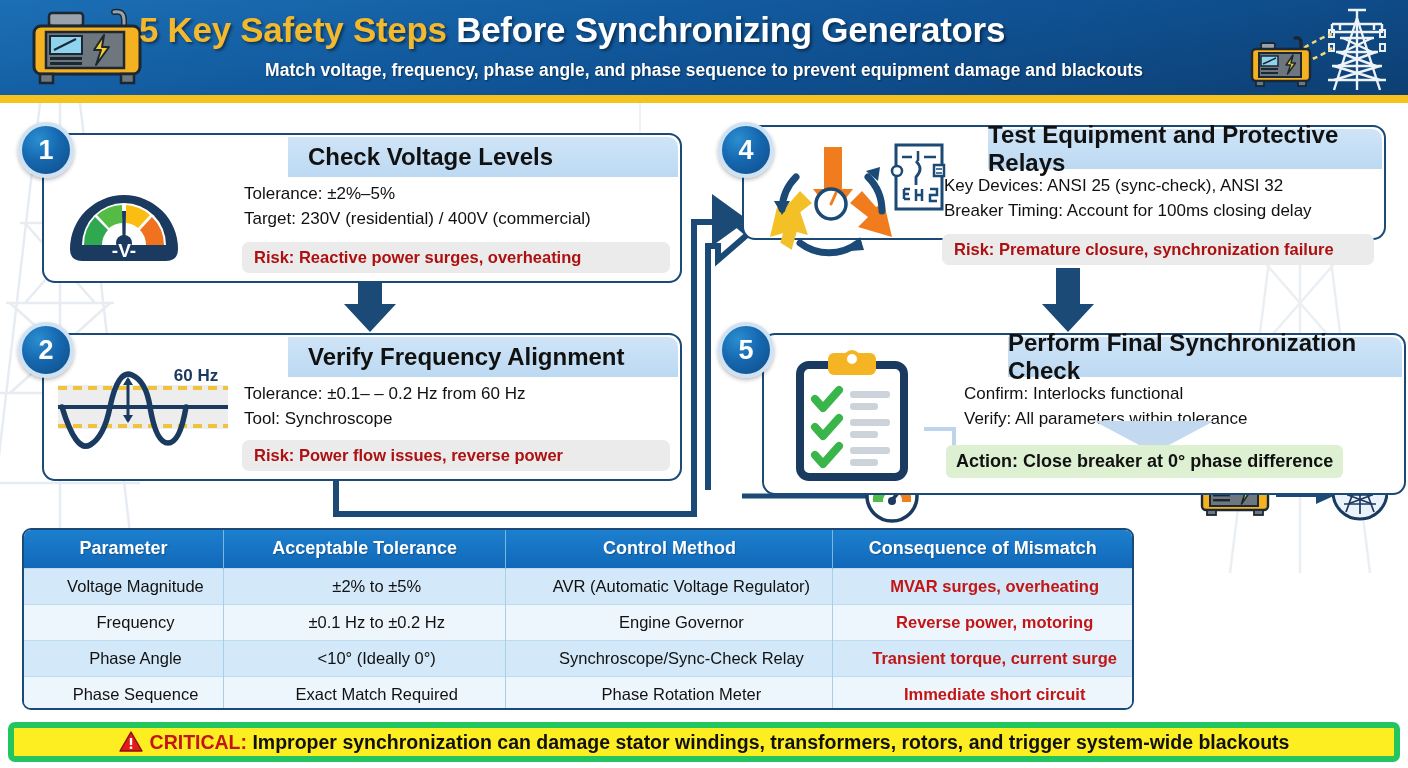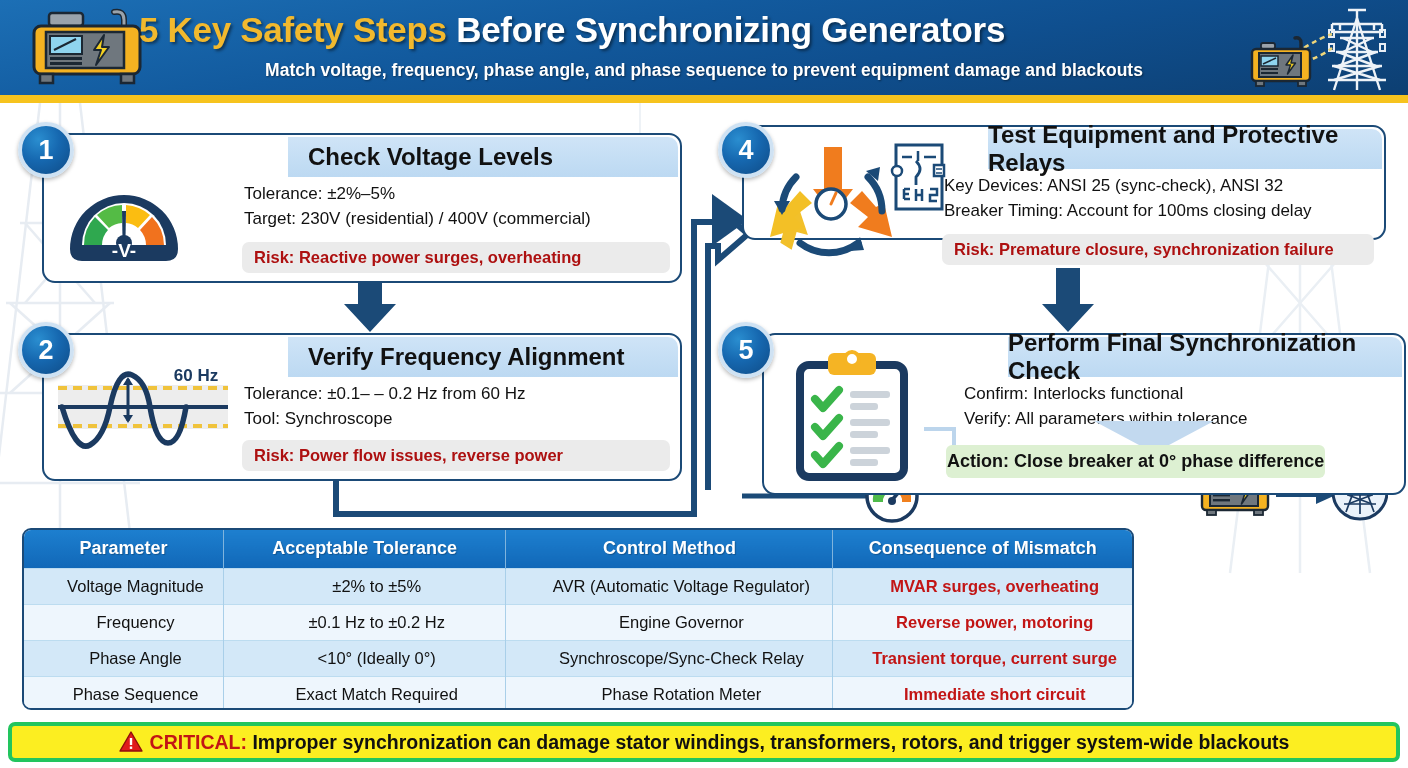--- a/index.html
+++ b/index.html
@@ -62,21 +62,21 @@
   }
   .card-body b{ font-weight:normal;margin-top:41px; }
   .risk{
     position:absolute; left:198px; right:10px;
     background:#ebebeb; border-radius:7px;
     padding:6px 12px; font-size:16.5px; font-weight:bold;
     color:#ad1010;
   }
   .action{
     position:absolute; background:#ddf0d2; border-radius:6px;
-    padding:6px 1px; font-size:18px; font-weight:bold; color:#111111;
+    padding:6px 10px; font-size:18px; font-weight:bold; color:#111111;
   }
   .card-icon{ position:absolute; }
 
   
   .badge{
     position:absolute; width:56px; height:56px; border-radius:50%;
     background:radial-gradient(circle at 34% 28%,#2a8ed0 0%,#1668b0 45%,#0f4b86 100%);
     border:4px solid #cfe2f3;
     display:flex; align-items:center; justify-content:center;
     color:#ffffff; font-size:27px; font-weight:bold;
@@ -108,21 +108,21 @@
   tbody td:last-child{ border-right:none; }
   tbody tr:nth-child(odd) td{ background:#d3e8f8; }
   tbody tr:nth-child(even) td{ background:#eef6fd; }
   td.conseq{ color:#c21515; font-weight:bold; }
   col.c1{ width:18.0%; } col.c2{ width:25.5%; }
   col.c3{ width:29.5%; } col.c4{ width:27.0%; }
 
   
   #critical{
     position:absolute; left:8px; top:722px; width:1392px; height:40px;
-    background:#fcee21; border:4px solid #22c55e; border-radius:7px;
+    background:#fcee21; border:6px solid #22c55e; border-radius:7px;
     display:flex; align-items:center; justify-content:center;
     z-index:5;
   }
   #critical-text{
     font-size:19.5px; font-weight:bold; color:#111111; white-space:nowrap;
   }
   #critical-text .kw{ color:#c21515; }
   #warn-tri{ margin-right:7px; display:flex; align-items:center; }
 </style>
 </head>

